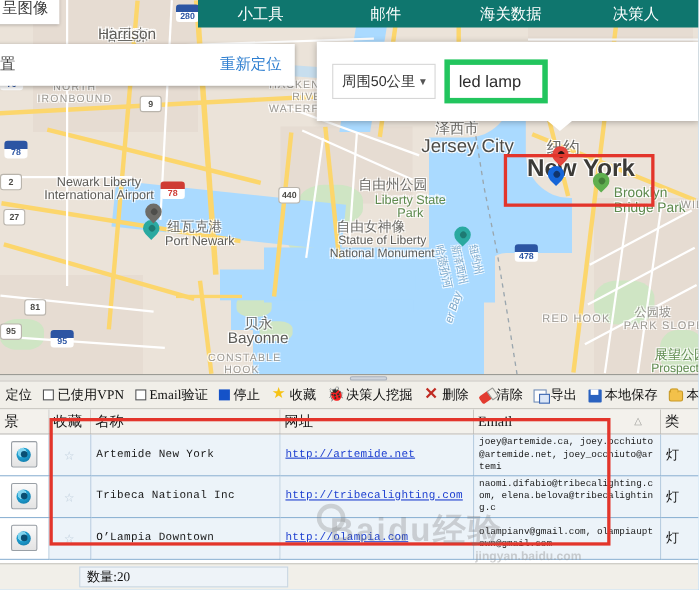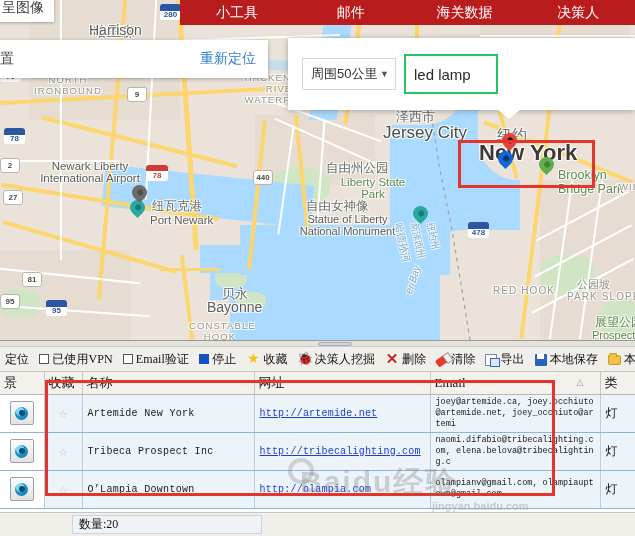--- a/index.html
+++ b/index.html
@@ -72,21 +72,21 @@
   .pin.teal i{ background:#2aa9a0; }
   .pin.blue i{ background:#1565d8; }
   .pin.blue i::after{ background:#11346b; }
   .pin.green-p i{ background:#5faf4f; }
   .pin.red-p i{ background:#e3453d; }
   .pin.red-p i::after{ background:#2a1110; }
 
   
   #top-nav{
     position:absolute; left:180px; top:0; width:455px; height:25px;
-    background:#b91c1c; color:#fff; z-index:6;
+    background:#0f766e; color:#fff; z-index:6;
     display:flex; align-items:center; font-size:14px;
   }
   #top-nav .nav-item{ padding:0 0; width:118px; text-align:center; white-space:nowrap;}
 
   
   #loc-panel{
     position:absolute; left:-12px; top:40px; width:280px; height:38px;
     background:#fff; box-shadow:0 1px 4px rgba(0,0,0,.3);
     display:flex; align-items:center; justify-content:space-between;
     padding:0 12px; z-index:7; font-size:14px; color:#444;
@@ -108,21 +108,21 @@
     z-index:9; display:flex; align-items:center; padding-left:14px;
   }
   #range-select{
     width:94px; height:32px; border:1px solid #d6d6d6; background:#fff;
     display:flex; align-items:center; justify-content:space-between;
     padding:0 6px 0 8px; font-size:13px; color:#333; cursor:pointer;
   }
   #range-select .caret{ font-size:9px; color:#555; }
   #kw-wrap{
     position:relative; margin-left:8px; width:94px; height:40px;
-    border:2px solid #22c55e; background:#fff;
+    border:5px solid #22c55e; background:#fff;
     display:flex; align-items:center; padding-left:8px;
   }
   #kw-wrap input{
     border:0; outline:0; width:100%; font-size:15px; color:#2b2b2b;
     font-family:"Liberation Sans", sans-serif; background:transparent;
   }
   #search-panel .tail{
     flex:1; height:100%;
   }
   
@@ -571,21 +571,21 @@
         <td class="mail-c">joey@artemide.ca, joey.occhiuto@artemide.net, joey_occhiuto@artemi</td>
         <td class="cat-c">灯</td>
       </tr>
       <tr>
         <td class="btn-c">
           <div class="rowbtn">
               <span class="person"></span>
             </div>
         </td>
         <td class="star-c">☆</td>
-        <td class="name-c">Tribeca Prospect Inc</td>
+        <td class="name-c">Tribeca National Inc</td>
         <td class="url-c">
           <a href="#">http://tribecalighting.com</a>
         </td>
         <td class="mail-c">naomi.difabio@tribecalighting.com, elena.belova@tribecalighting.c</td>
         <td class="cat-c">灯</td>
       </tr>
       <tr>
         <td class="btn-c">
           <div class="rowbtn">
               <span class="person"></span>

